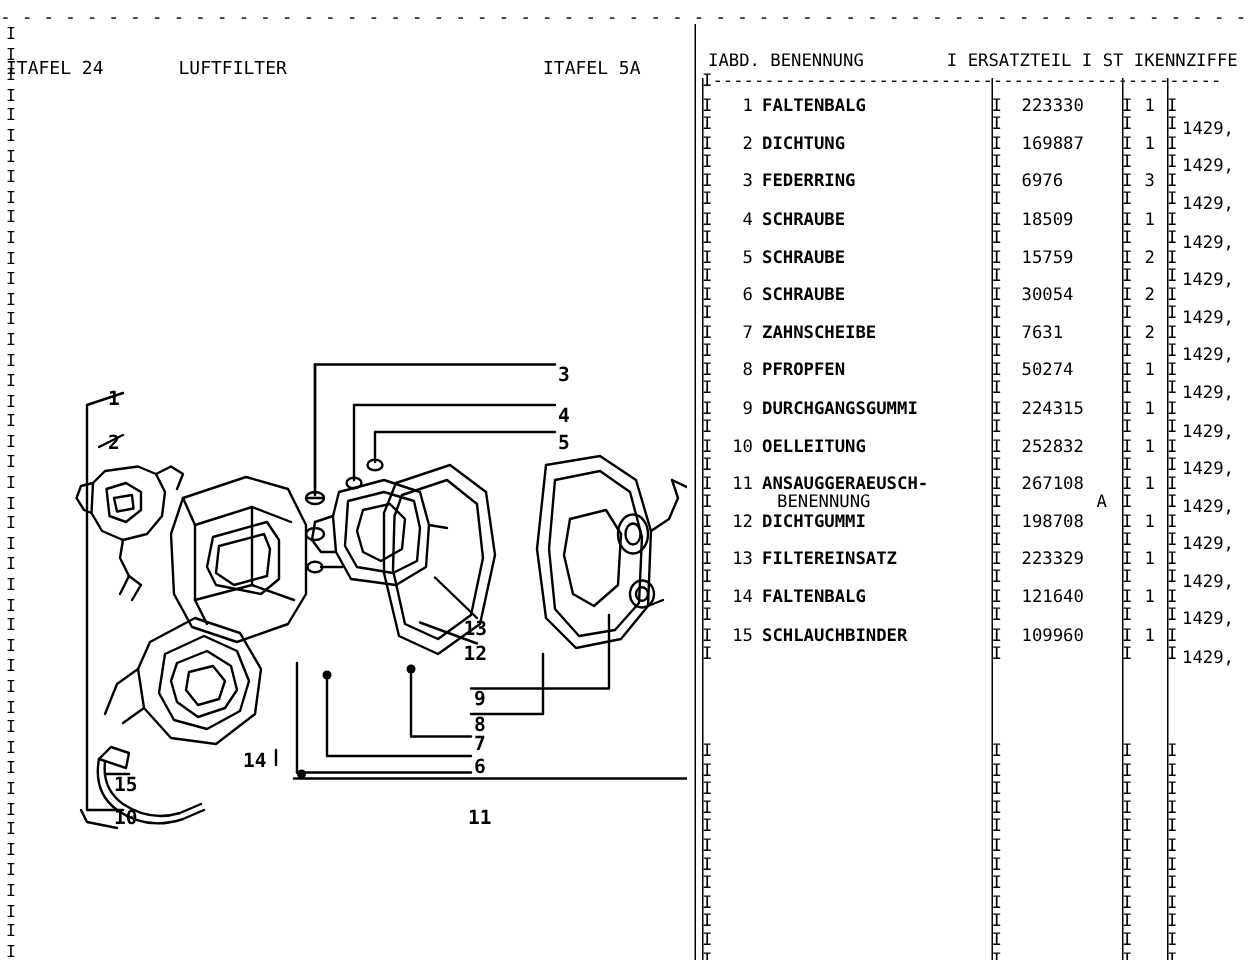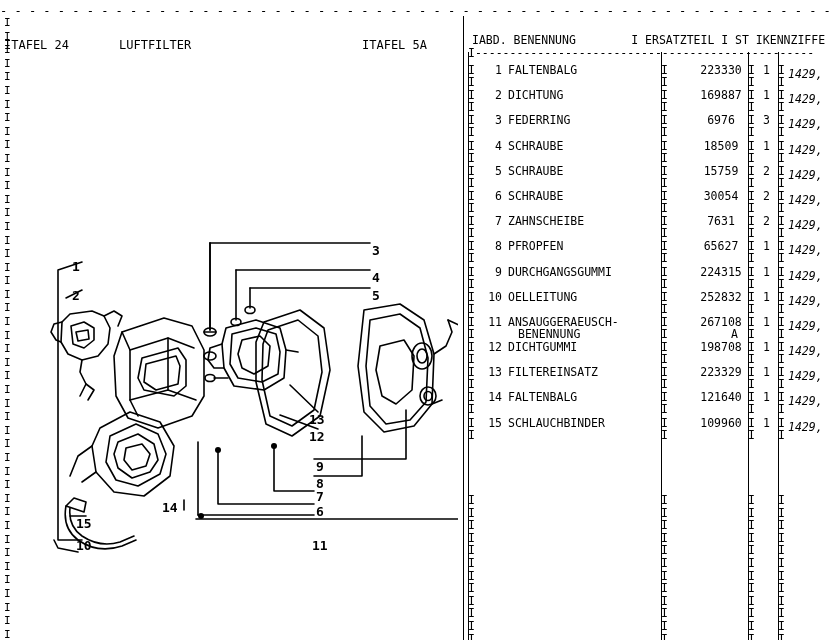--- a/index.html
+++ b/index.html
@@ -102,29 +102,29 @@
     left: 0;
     top: 27px;
     width: 365px;
   }
   .row {
     position: relative;
     height: 25.2px;
   }
   .row .c-i1   { position: absolute; left: 0px;   top: 3px; }
   .row .c-num  { position: absolute; left: 14px;  top: 3px; text-align: right; width: 20px; }
-  .row .c-name { position: absolute; left: 40px;  top: 3px; white-space: pre; }
+  .row .c-name { position: absolute; left: 40px;  top: 3px; white-space: pre; font-weight: bold; }
   .row .c-name2{ position: absolute; left: 50px;  top: 15px; white-space: pre; }
   .row .c-i2   { position: absolute; left: 193px; top: 3px; }
-  .row .c-part { position: absolute; left: 224px; top: 3px; width: 58px; text-align: center; }
+  .row .c-part { position: absolute; left: 213px; top: 3px; width: 58px; text-align: left; }
   .row .c-part2{ position: absolute; left: 212px; top: 15px; width: 58px; text-align: right; }
   .row .c-i3   { position: absolute; left: 280px; top: 3px; }
   .row .c-st   { position: absolute; left: 292px; top: 3px; width: 10px; text-align: right; }
   .row .c-i4   { position: absolute; left: 310px; top: 3px; }
-  .row .c-kenn { position: absolute; left: 320px; top: 7px; white-space: pre; font-style: italic; }
+  .row .c-kenn { position: absolute; left: 320px; top: 18px; white-space: pre; }
   .row .c-i1b  { position: absolute; left: 0px;   top: 15px; }
   .row .c-i2b  { position: absolute; left: 193px; top: 15px; }
   .row .c-i3b  { position: absolute; left: 280px; top: 15px; }
   .row .c-i4b  { position: absolute; left: 310px; top: 15px; }
 
   
   .empty-rows {
     position: absolute;
     left: 468px;
     top: 494px;
@@ -448,21 +448,21 @@
           <span class="c-i1b">I</span>
           <span class="c-i2b">I</span>
           <span class="c-i3b">I</span>
           <span class="c-i4b">I</span>
         </div>
         <div class="row">
           <span class="c-i1">I</span>
           <span class="c-num">8</span>
           <span class="c-name">PFROPFEN</span>
           <span class="c-i2">I</span>
-          <span class="c-part">65627</span>
+          <span class="c-part">50274</span>
           <span class="c-i3">I</span>
           <span class="c-st">1</span>
           <span class="c-i4">I</span>
           <span class="c-kenn">1429,</span>
           <span class="c-i1b">I</span>
           <span class="c-i2b">I</span>
           <span class="c-i3b">I</span>
           <span class="c-i4b">I</span>
         </div>
         <div class="row">

